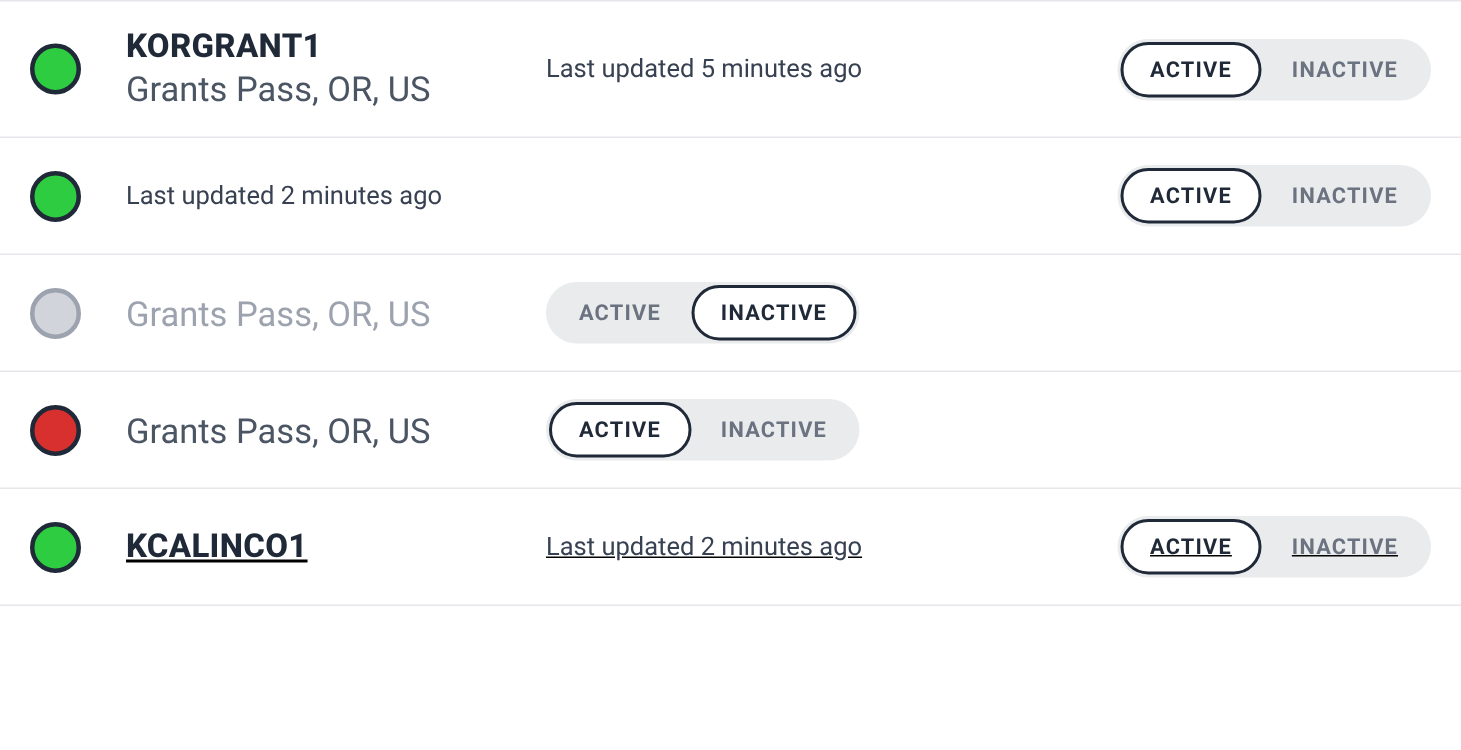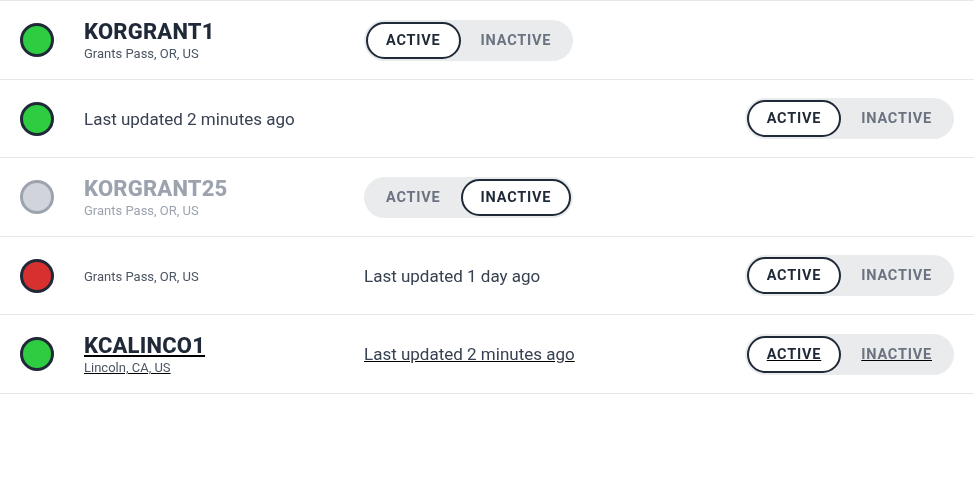--- a/index.html
+++ b/index.html
@@ -43,21 +43,21 @@
     .info {
       flex: 0 0 280px;
     }
     .station-id {
       font-size: 22px;
       font-weight: 800;
       color: #1f2937;
       letter-spacing: 0.2px;
     }
     .location {
-      font-size: 13px;
+      font-size: 23px;
       color: #4b5563;
       margin-top: 2px;
     }
     .row.disabled .station-id {
       color: #9ca3af;
     }
     .row.disabled .location {
       color: #9ca3af;
     }
 
@@ -96,60 +96,58 @@
 </head>
 <body>
 
 <div class="list">
     <div class="row">
       <div class="status-dot dot-green"></div>
       <div class="info">
         <div class="station-id">KORGRANT1</div>
         <div class="location">Grants Pass, OR, US</div>
       </div>
+      <div class="updated">Last updated 5 minutes ago</div>
       <div class="toggle">
         <div class="toggle-btn selected">ACTIVE</div>
         <div class="toggle-btn">INACTIVE</div>
       </div>
     </div>
     <div class="row">
       <div class="status-dot dot-green"></div>
       <div class="updated">Last updated 2 minutes ago</div>
       <div class="toggle">
         <div class="toggle-btn selected">ACTIVE</div>
         <div class="toggle-btn">INACTIVE</div>
       </div>
     </div>
     <div class="row disabled">
       <div class="status-dot dot-gray"></div>
       <div class="info">
-        <div class="station-id">KORGRANT25</div>
         <div class="location">Grants Pass, OR, US</div>
       </div>
       <div class="toggle">
         <div class="toggle-btn">ACTIVE</div>
         <div class="toggle-btn selected">INACTIVE</div>
       </div>
     </div>
     <div class="row">
       <div class="status-dot dot-red"></div>
       <div class="info">
         <div class="location">Grants Pass, OR, US</div>
       </div>
-      <div class="updated">Last updated 1 day ago</div>
       <div class="toggle">
         <div class="toggle-btn selected">ACTIVE</div>
         <div class="toggle-btn">INACTIVE</div>
       </div>
     </div>
     <div class="row">
       <div class="status-dot dot-green"></div>
       <div class="info">
         <div class="station-id">KCALINCO1</div>
-        <div class="location">Lincoln, CA, US</div>
       </div>
       <div class="updated">Last updated 2 minutes ago</div>
       <div class="toggle">
         <div class="toggle-btn selected">ACTIVE</div>
         <div class="toggle-btn">INACTIVE</div>
       </div>
     </div>
   </div>
 
 </body></html>

